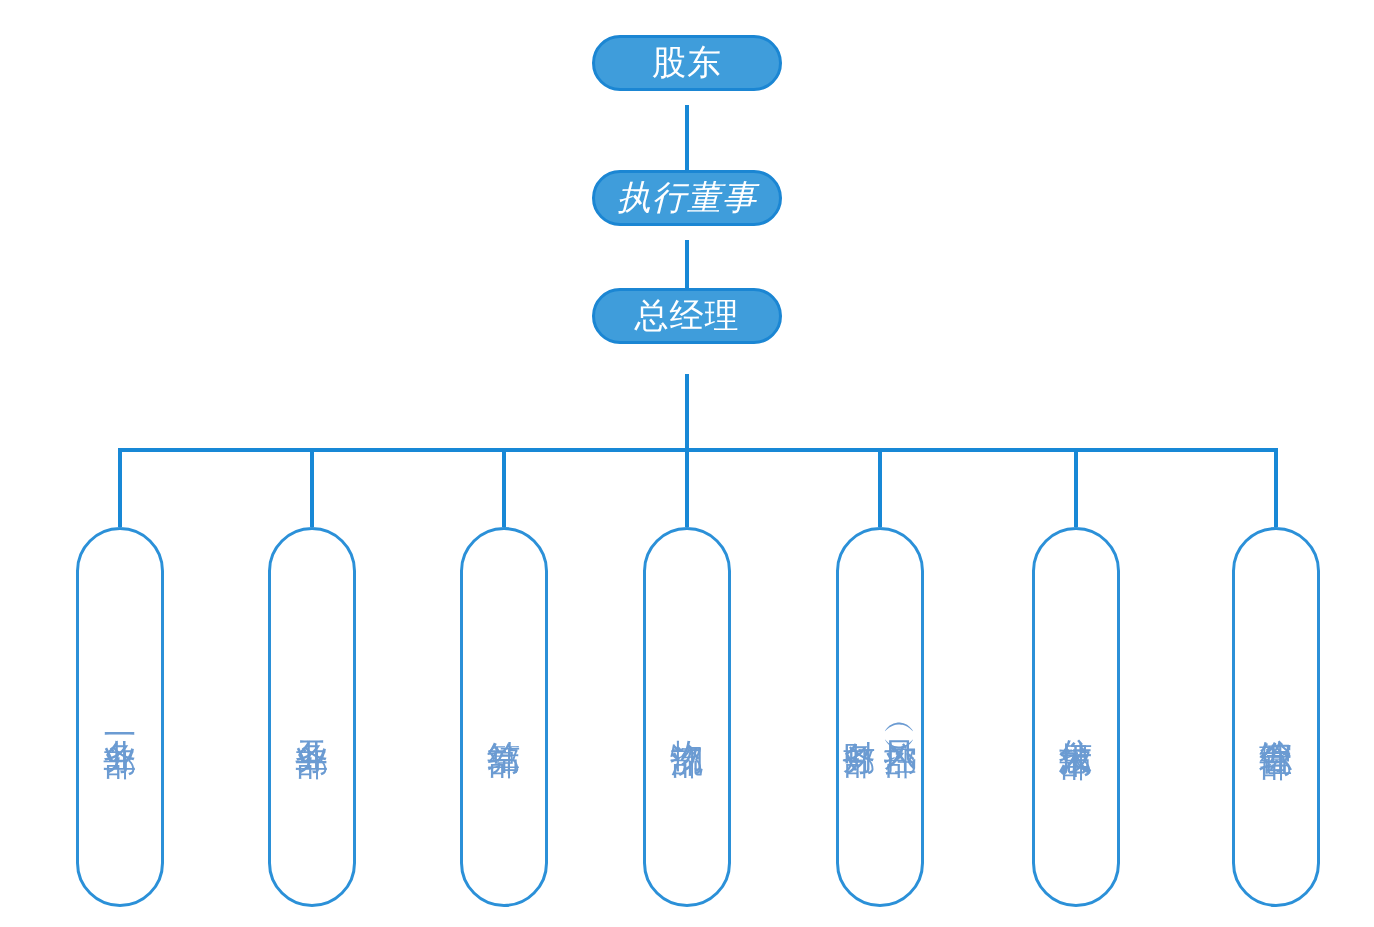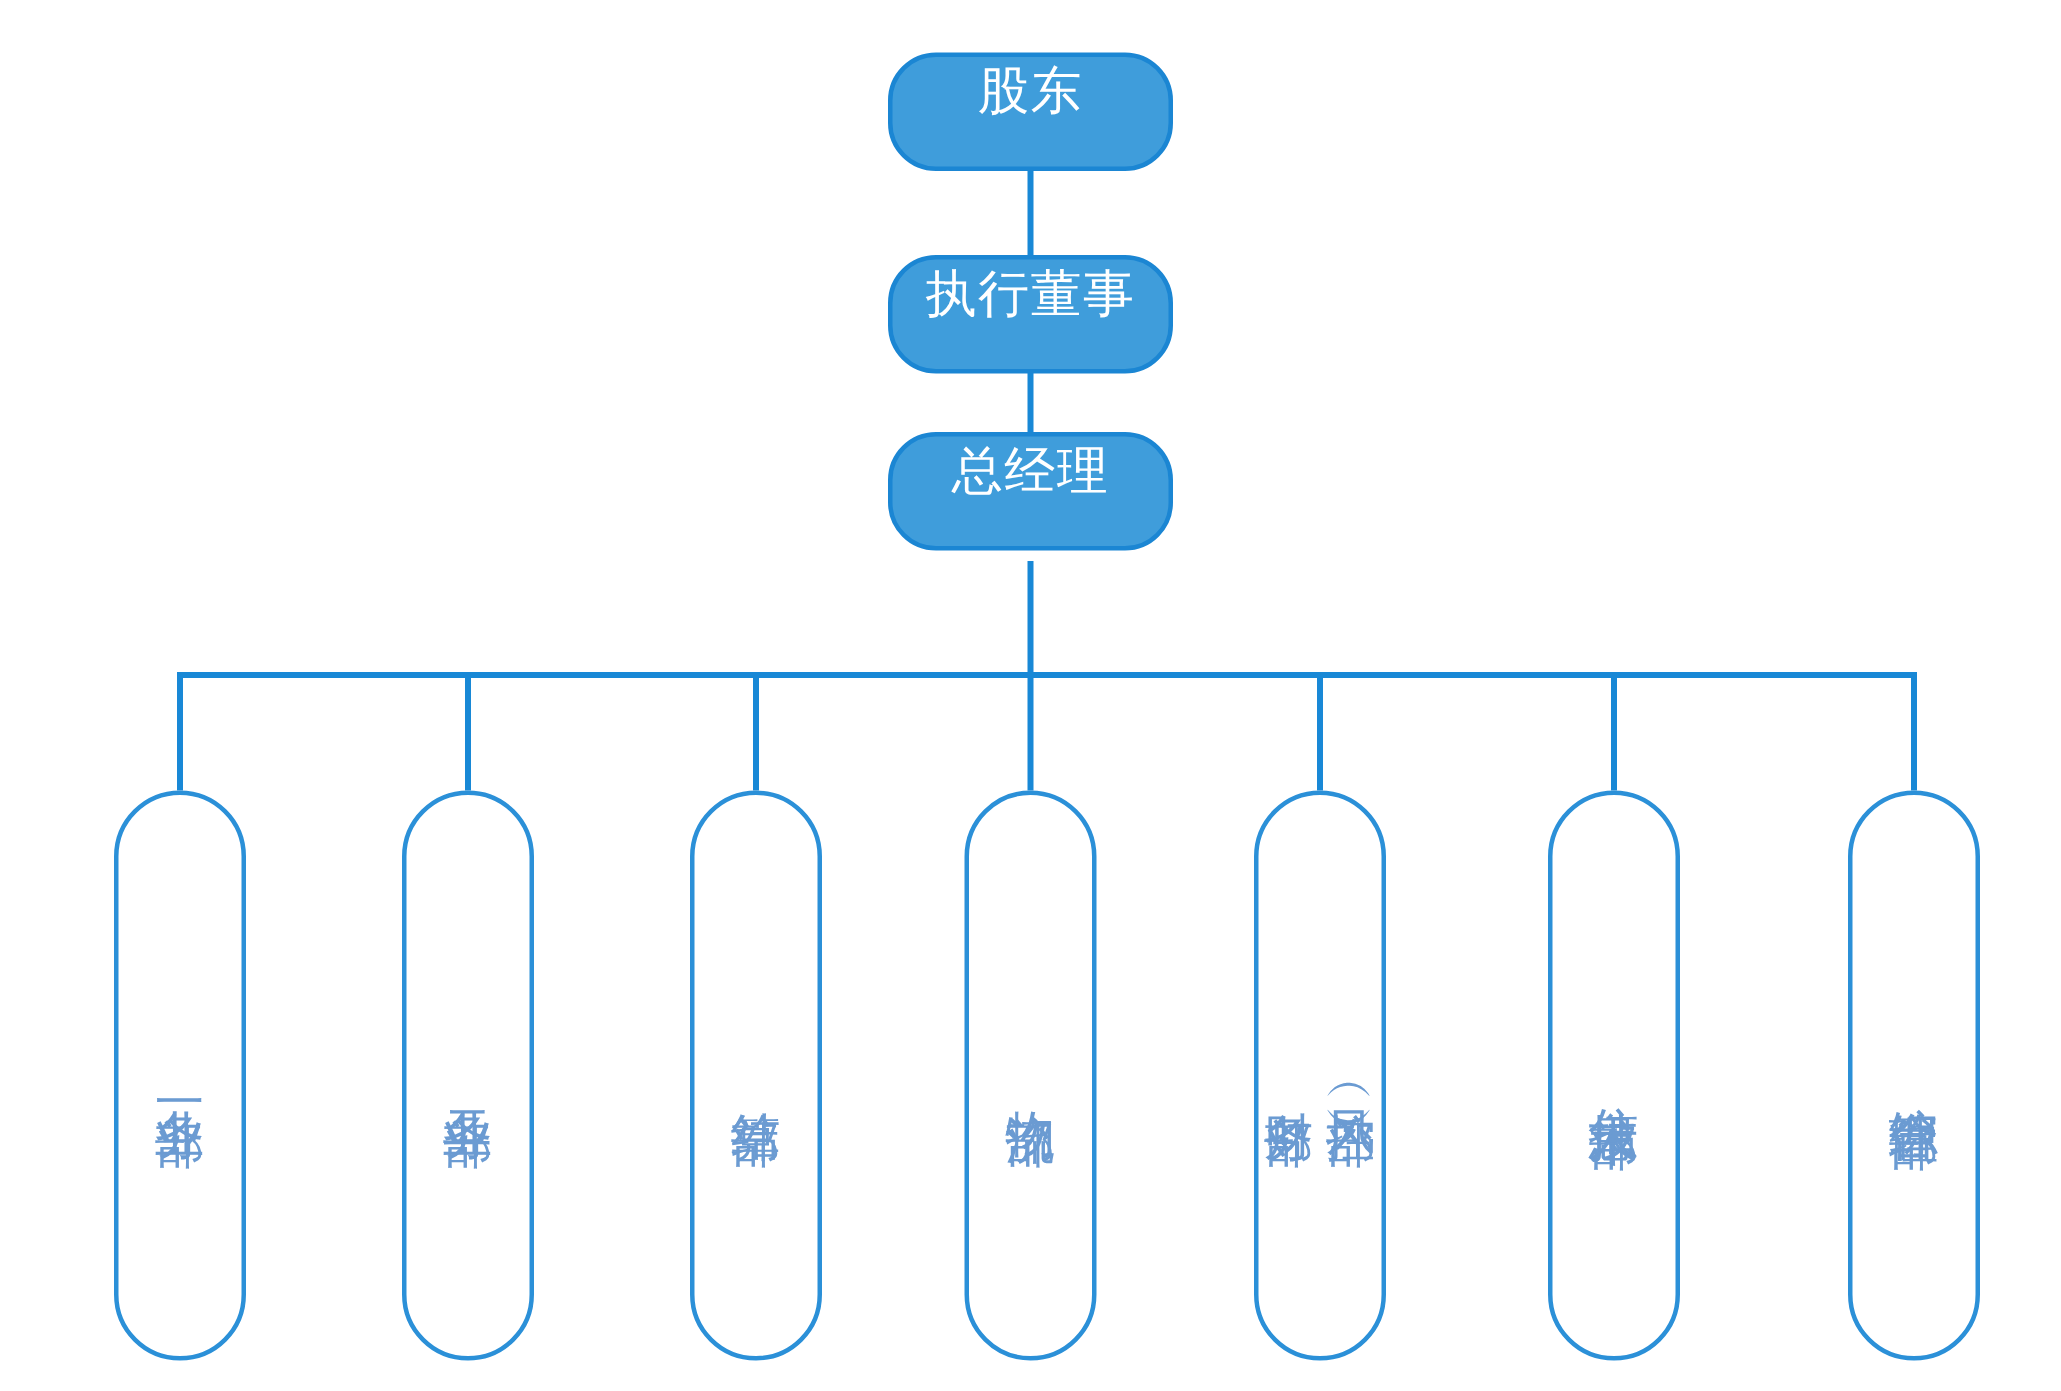--- a/index.html
+++ b/index.html
@@ -22,37 +22,37 @@
     width:1374px;
     height:927px;
     background:var(--background);
     overflow:hidden;
   }
   
   .chain-node{
     position:absolute;
     left:592px;
     width:190px;
-    height:79px;
+    height:56px;
     background:var(--node-fill);
     border:3px solid var(--node-border);
     border-radius:32px;
     box-sizing:border-box;
     display:flex;
-    align-items:flex-start;
+    align-items:center;
     justify-content:center;
   }
   .chain-node .label{
     color:var(--node-text-color);
     font-size:34px;
     letter-spacing:1px;
     white-space:nowrap;
   }
   .n1{top:35px;}
-  .n2{top:170px;}
+  .n2{top:170px;font-style:italic;}
   .n3{top:288px;}
   
   .conn{
     position:absolute;
     background:var(--connector);
   }
   .v{width:4px;}
   .h{height:4px;}
   .c1{left:685px;top:105px;height:65px;}
   .c2{left:685px;top:240px;height:64px;}

